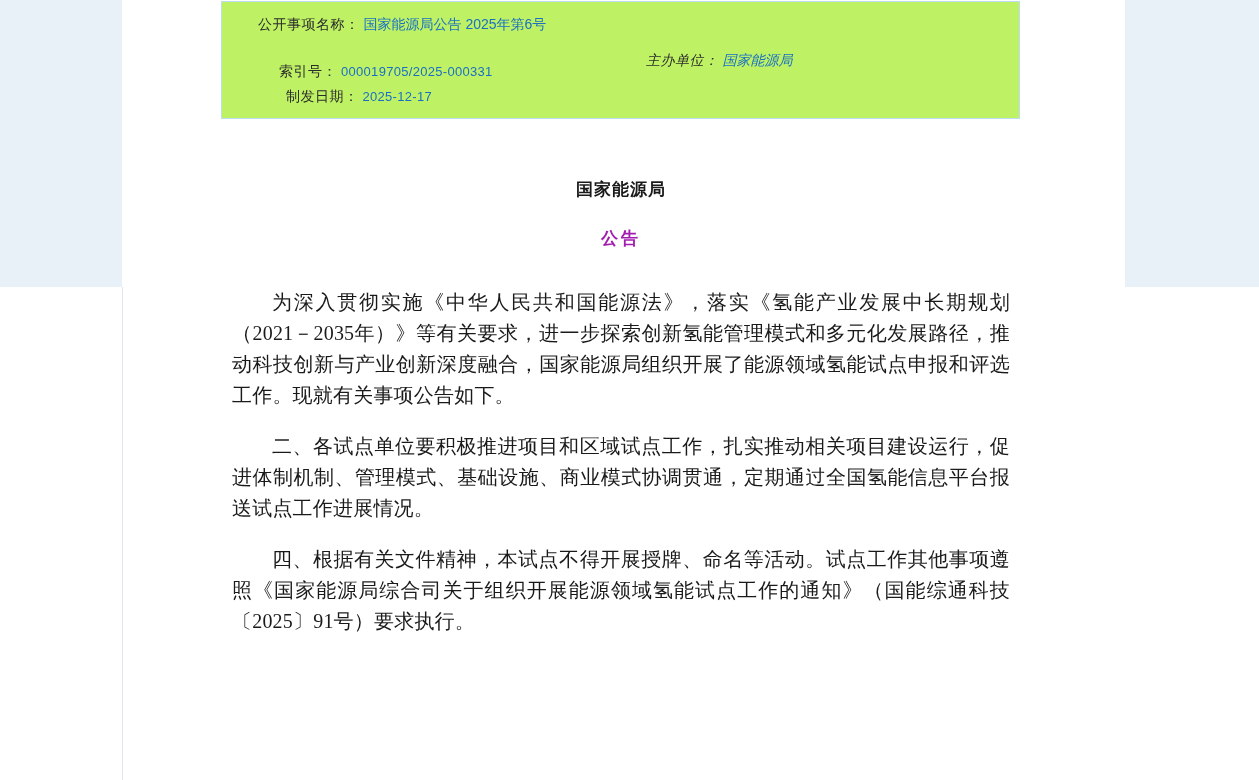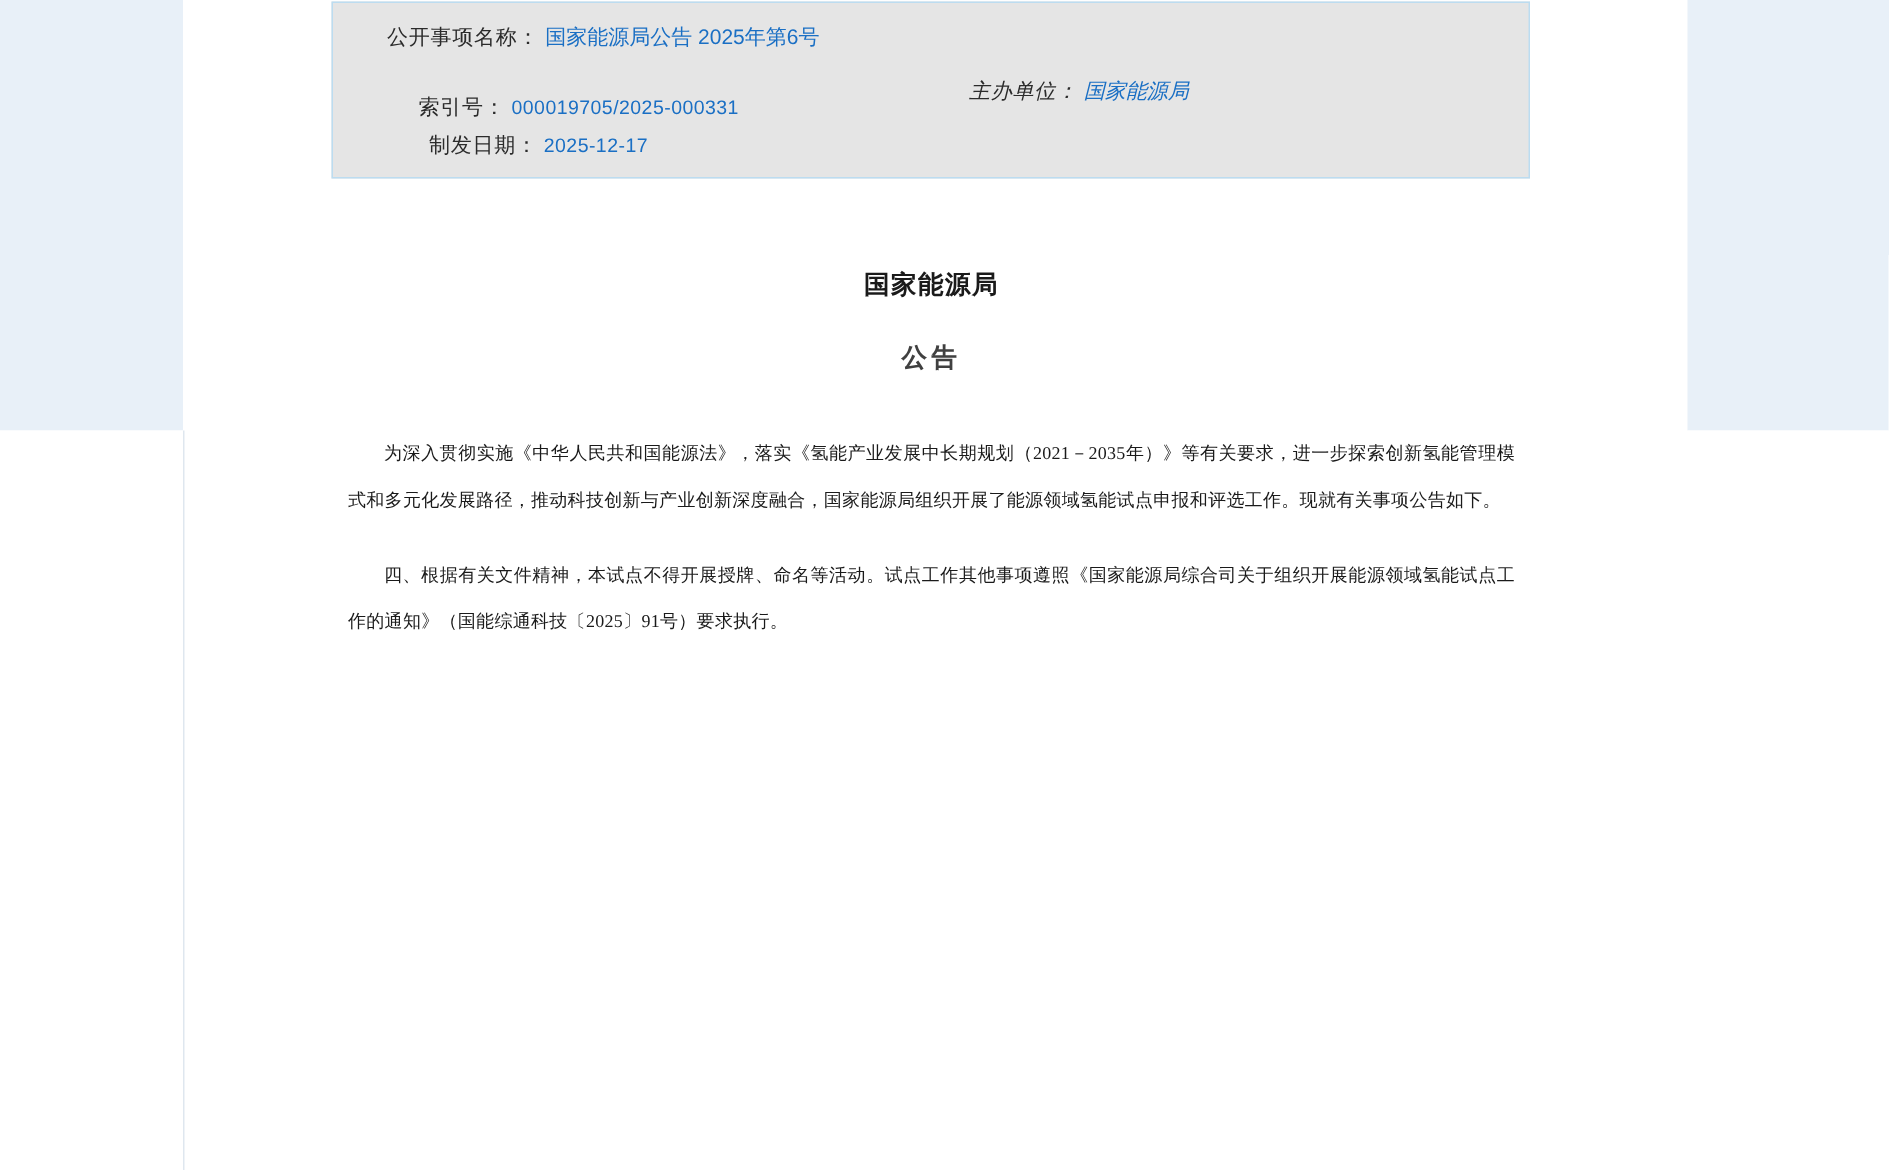--- a/index.html
+++ b/index.html
@@ -64,21 +64,21 @@
     height: 780px;
   }
 
   
   .meta-box {
     position: absolute;
     left: 221px;
     top: 1px;
     width: 799px;
     height: 118px;
-    background: #e5e5e5;
+    background: #bef264;
     border: 1px solid #bcdcf0;
     box-sizing: border-box;
   }
   .meta-row {
     position: absolute;
     font-size: 14px;
     color: #333333;
     white-space: nowrap;
   }
   .meta-label {
@@ -123,35 +123,35 @@
     font-weight: bold;
     color: #1a1a1a;
     font-family: "Liberation Serif", serif;
     margin-top: 18px;
     letter-spacing: 1px;
   }
   .doc-subtitle {
     text-align: center;
     font-size: 17px;
     font-weight: bold;
-    color: #404040;
+    color: #a21caf;
     font-family: "Liberation Serif", serif;
     margin-top: 26px;
     letter-spacing: 3px;
   }
   .doc-number {
     text-align: center;
     font-size: 15px;
     color: #1a1a1a;
     font-family: "Liberation Serif", serif;
     margin-top: 27px;
     letter-spacing: 0.5px;
   }
   .doc-para {
-    font-size: 12px;
+    font-size: 20px;
     line-height: 31px;
     color: #1a1a1a;
     font-family: "Liberation Serif", serif;
     text-align: justify;
     text-indent: 2em;
     margin-top: 19px;
     letter-spacing: 0.2px;
   }
   .doc-para.first {
     margin-top: 37px;
@@ -182,17 +182,18 @@
     <div class="meta-row row3">
       <span class="meta-label">制发日期：</span><span class="meta-value-mono">2025-12-17</span>
     </div>
   </div>
 
   <div class="doc">
     <div class="doc-title">国家能源局</div>
     <div class="doc-subtitle">公告</div>
 
     <p class="doc-para first">为深入贯彻实施《中华人民共和国能源法》，落实《氢能产业发展中长期规划（2021－2035年）》等有关要求，进一步探索创新氢能管理模式和多元化发展路径，推动科技创新与产业创新深度融合，国家能源局组织开展了能源领域氢能试点申报和评选工作。现就有关事项公告如下。</p>
+    <p class="doc-para">二、各试点单位要积极推进项目和区域试点工作，扎实推动相关项目建设运行，促进体制机制、管理模式、基础设施、商业模式协调贯通，定期通过全国氢能信息平台报送试点工作进展情况。</p>
     <p class="doc-para">四、根据有关文件精神，本试点不得开展授牌、命名等活动。试点工作其他事项遵照《国家能源局综合司关于组织开展能源领域氢能试点工作的通知》（国能综通科技〔2025〕91号）要求执行。</p>
 
   </div>
 
 </div>
 
 </body></html>

